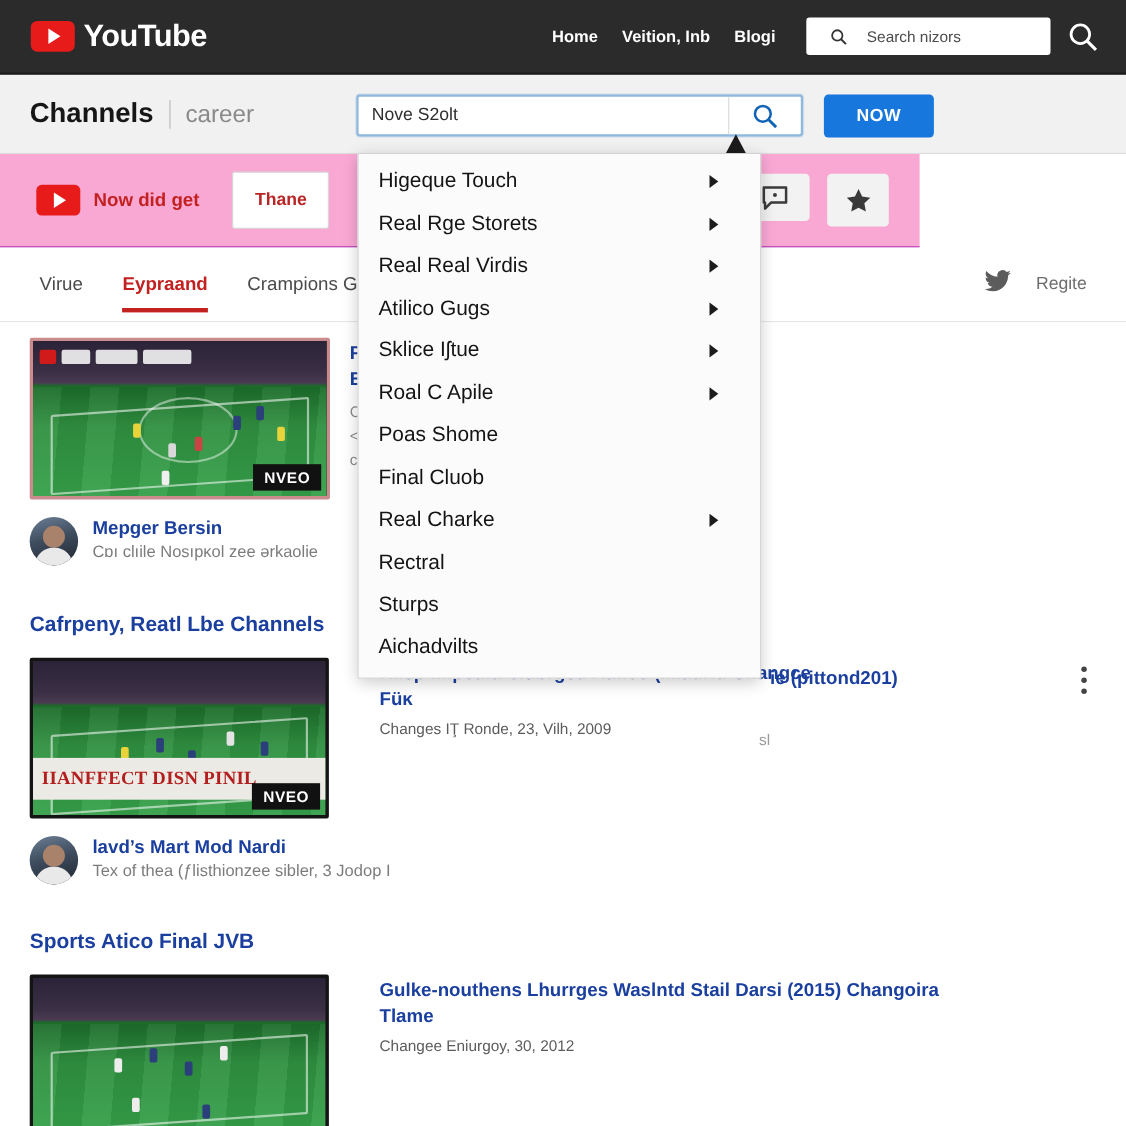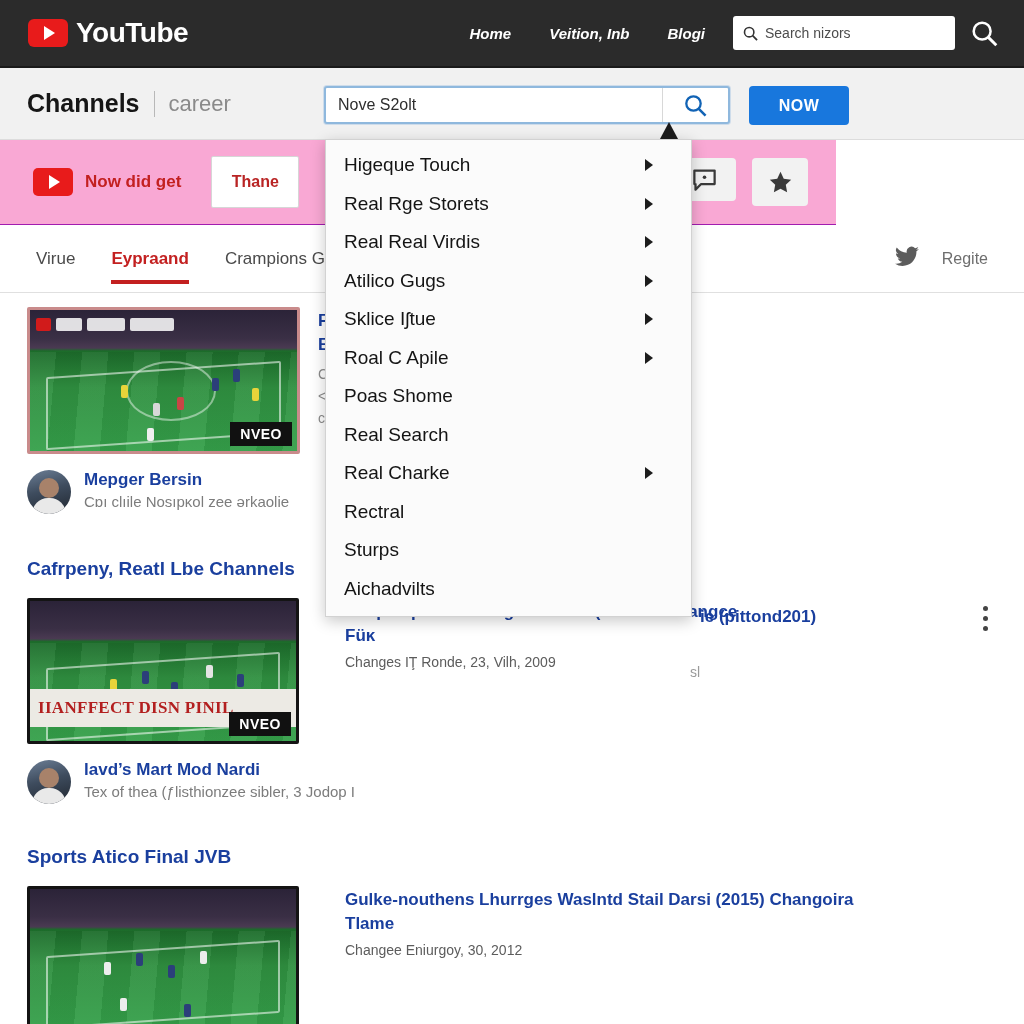--- a/index.html
+++ b/index.html
@@ -29,31 +29,30 @@
     width: 0; height: 0;
     border-left: 11px solid #ffffff;
     border-top: 7px solid transparent;
     border-bottom: 7px solid transparent;
     margin-left: 3px;
   }
   .yt-wordmark {
     color: #ffffff; font-size: 28px; font-weight: bold; letter-spacing: -0.5px;
   }
   .topnav {
-    display: flex; align-items: flex-end; gap: 38px;
+    display: flex; align-items: flex-end; gap: 22px;
     margin-left: auto;
-    font-style: italic;
   }
   .topnav-item {
     color: #ffffff; font-size: 15px; font-weight: bold; white-space: nowrap;
     cursor: pointer;
   }
   .top-search {
     width: 222px; height: 34px; background: #ffffff; border-radius: 3px;
-    display: flex; align-items: center; gap: 7px; padding: 0 10px;
+    display: flex; align-items: center; gap: 18px; padding: 0 22px;
     margin-left: 28px;
   }
   .top-search-ph { color: #4c4c4c; font-size: 14px; }
   .top-search-btn {
     margin-left: 16px; margin-right: 26px; cursor: pointer;
     display: flex; align-items: center;
   }
 
   
   .headerbar {
@@ -493,21 +492,21 @@
     </div>
     <div class="dd-item">
       <span class="dd-label">Roal C Apile</span>
       <span class="dd-arrow"></span>
     </div>
     <div class="dd-item">
       <span class="dd-label">Poas Shome</span>
       <span class="dd-arrow hidden"></span>
     </div>
     <div class="dd-item">
-      <span class="dd-label">Real Search</span>
+      <span class="dd-label">Final Cluob</span>
       <span class="dd-arrow hidden"></span>
     </div>
     <div class="dd-item">
       <span class="dd-label">Real Charke</span>
       <span class="dd-arrow"></span>
     </div>
     <div class="dd-item">
       <span class="dd-label">Rectral</span>
       <span class="dd-arrow hidden"></span>
     </div>

